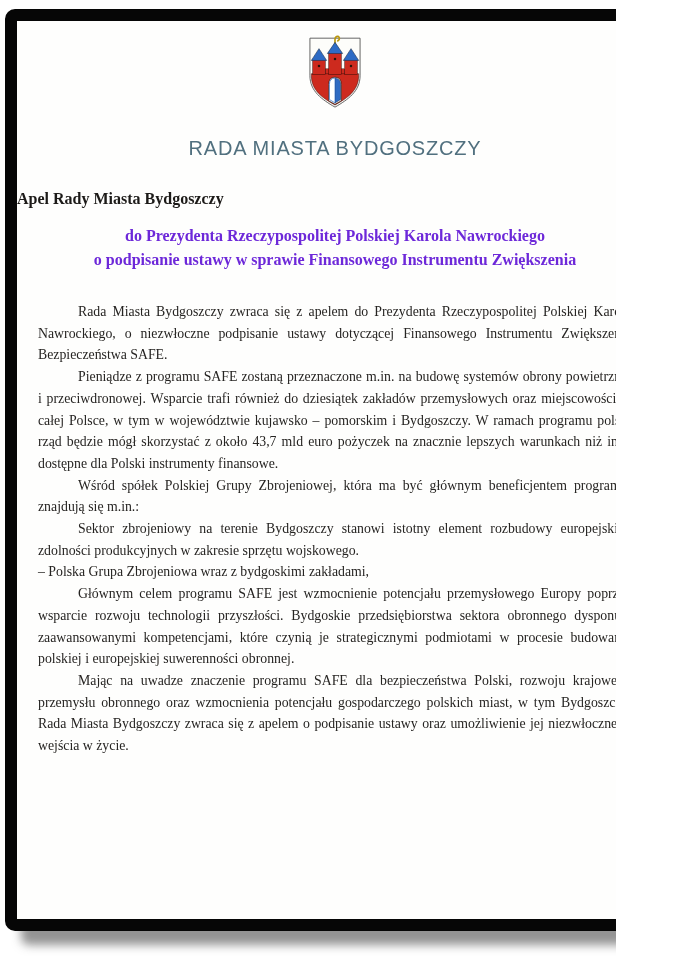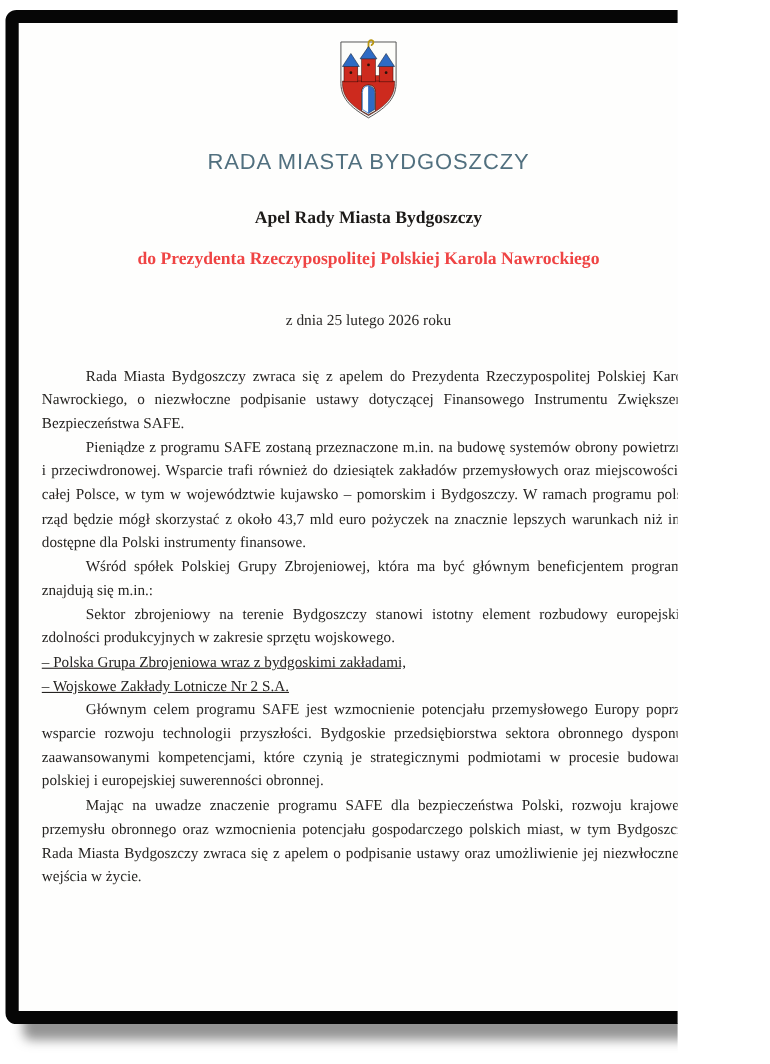--- a/index.html
+++ b/index.html
@@ -46,50 +46,50 @@
     margin-top: 24px;
     text-align: center;
     font-family: "Liberation Sans", sans-serif;
     font-size: 20px;
     line-height: 24px;
     letter-spacing: 0.8px;
     color: #51707f;
   }
   .doc-title {
     margin-top: 29px;
-    text-align: center;
+    text-align: left;
     font-weight: bold;
     font-size: 16px;
     line-height: 20px;
     color: #1c1a18;
   }
   .doc-subtitle {
     margin-top: 15px;
     text-align: center;
     font-weight: bold;
     font-size: 16px;
     line-height: 23.5px;
-    color: #ef4444;
+    color: #6d28d9;
   }
   .doc-date {
     margin-top: 35px;
     text-align: center;
     font-size: 14px;
     line-height: 18px;
     color: #2a2826;
   }
   .doc-body {
     margin: 30px 22px 0 21px;
     text-align: justify;
     font-size: 13.8px;
     line-height: 21.7px;
     color: #262422;
   }
   .para { text-indent: 40px; margin: 0; }
-  .dash { text-indent: 0; margin: 0; text-decoration: underline; }
+  .dash { text-indent: 0; margin: 0; }
 </style>
 </head>
 <body>
 
 <div class="scan-wrap">
   <div class="photo-frame">
     <div class="page-inner">
 
       <svg class="crest" viewBox="0 0 100 112" aria-hidden="true">
 
@@ -121,30 +121,29 @@
 
         <path d="M42,72 Q42,64 50,63 V99 L42,94 Z" fill="#ffffff" stroke="#2e6bc4" stroke-width="1"></path>
       </svg>
 
       <div class="org-header">RADA MIASTA BYDGOSZCZY</div>
 
       <div class="doc-title">Apel Rady Miasta Bydgoszczy</div>
 
       <div class="doc-subtitle">
         <div>do Prezydenta Rzeczypospolitej Polskiej Karola Nawrockiego</div>
+        <div>o podpisanie ustawy w sprawie Finansowego Instrumentu Zwiększenia</div>
       </div>
 
-      <div class="doc-date">z dnia 25 lutego 2026 roku</div>
 
       <div class="doc-body">
         <p class="para">Rada Miasta Bydgoszczy zwraca się z apelem do Prezydenta Rzeczypospolitej Polskiej Karola Nawrockiego, o niezwłoczne podpisanie ustawy dotyczącej Finansowego Instrumentu Zwiększenia Bezpieczeństwa SAFE.</p>
         <p class="para">Pieniądze z programu SAFE zostaną przeznaczone m.in. na budowę systemów obrony powietrznej i przeciwdronowej. Wsparcie trafi również do dziesiątek zakładów przemysłowych oraz miejscowości w całej Polsce, w tym w województwie kujawsko – pomorskim i Bydgoszczy. W ramach programu polski rząd będzie mógł skorzystać z około 43,7 mld euro pożyczek na znacznie lepszych warunkach niż inne dostępne dla Polski instrumenty finansowe.</p>
         <p class="para">Wśród spółek Polskiej Grupy Zbrojeniowej, która ma być głównym beneficjentem programu, znajdują się m.in.:</p>
         <p class="para">Sektor zbrojeniowy na terenie Bydgoszczy stanowi istotny element rozbudowy europejskich zdolności produkcyjnych w zakresie sprzętu wojskowego.</p>
         <p class="dash">– Polska Grupa Zbrojeniowa wraz z bydgoskimi zakładami,</p>
-        <p class="dash">– Wojskowe Zakłady Lotnicze Nr 2 S.A.</p>
         <p class="para">Głównym celem programu SAFE jest wzmocnienie potencjału przemysłowego Europy poprzez wsparcie rozwoju technologii przyszłości. Bydgoskie przedsiębiorstwa sektora obronnego dysponują zaawansowanymi kompetencjami, które czynią je strategicznymi podmiotami w procesie budowania polskiej i europejskiej suwerenności obronnej.</p>
         <p class="para">Mając na uwadze znaczenie programu SAFE dla bezpieczeństwa Polski, rozwoju krajowego przemysłu obronnego oraz wzmocnienia potencjału gospodarczego polskich miast, w tym Bydgoszczy, Rada Miasta Bydgoszczy zwraca się z apelem o podpisanie ustawy oraz umożliwienie jej niezwłocznego wejścia w życie.</p>
       </div>
 
     </div>
   </div>
 </div>
 
 </body></html>

